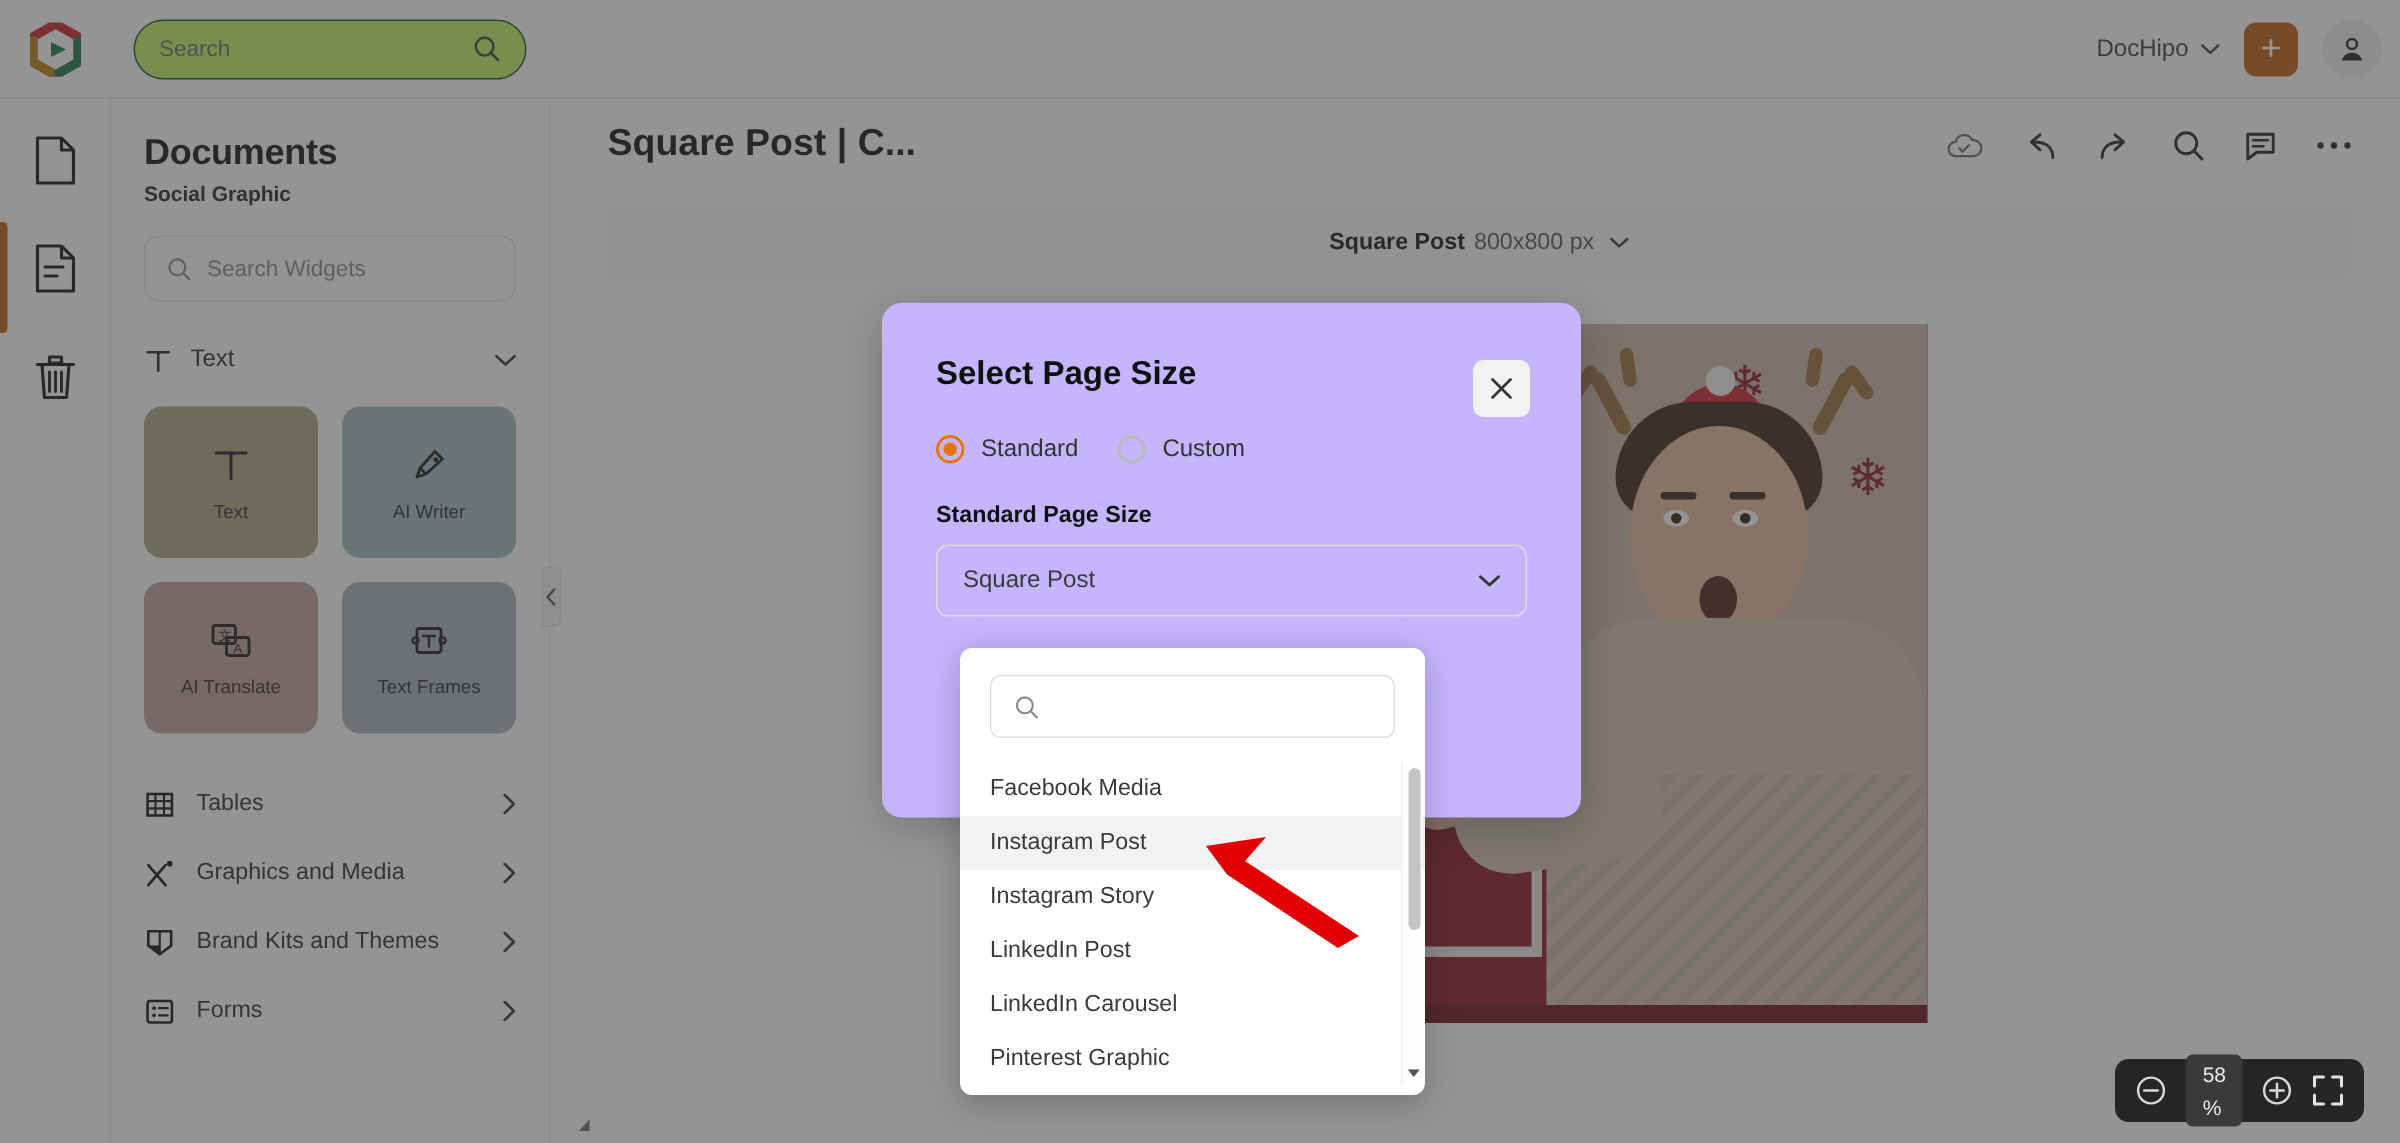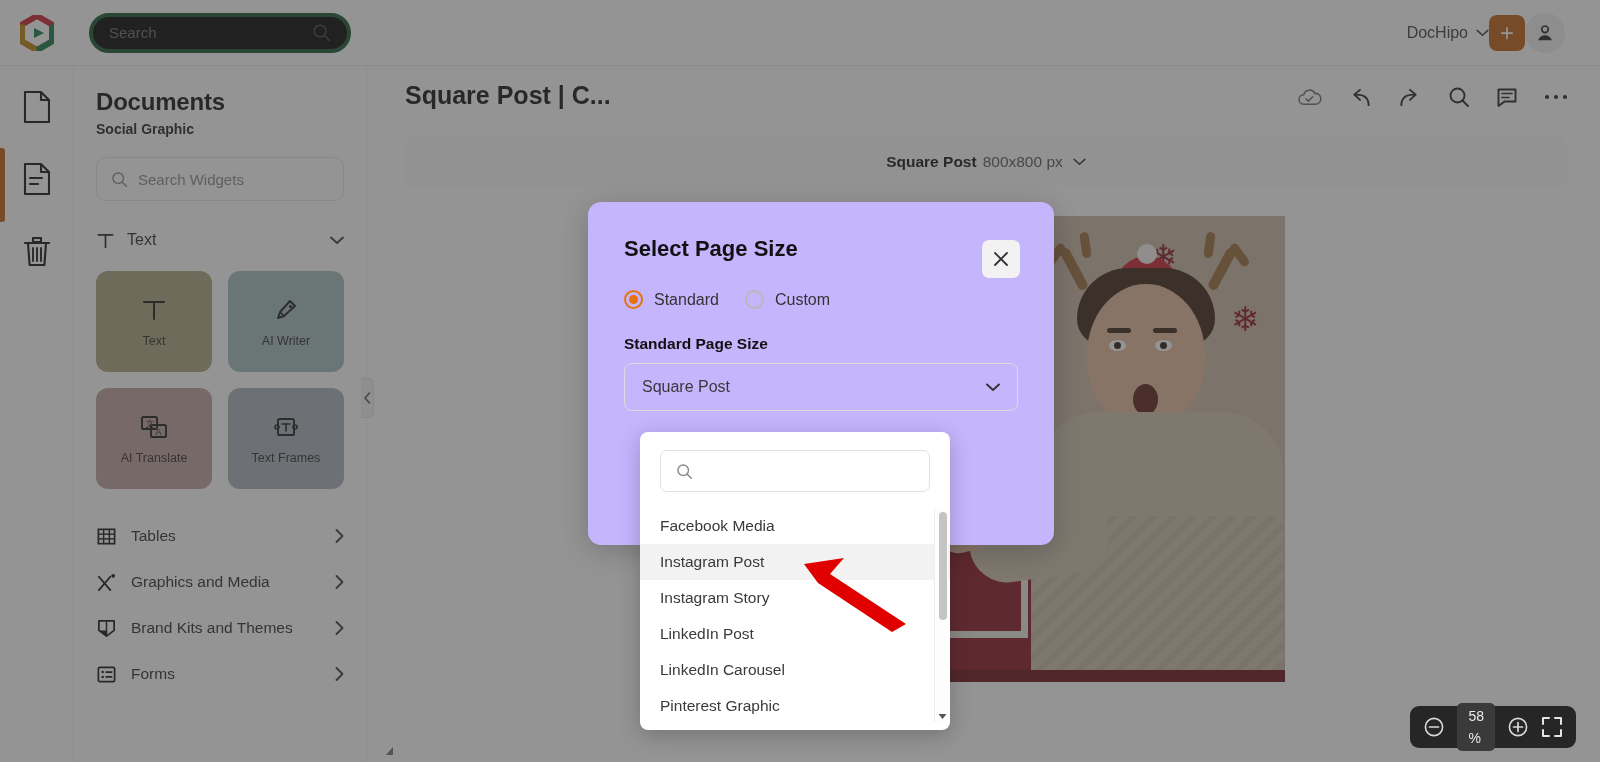--- a/index.html
+++ b/index.html
@@ -23,29 +23,29 @@
   
   .topbar {
     position: absolute; left: 0; top: 0; width: 1600px; height: 66px;
     background: #fff; display: flex; align-items: center;
     border-bottom: 1px solid #e8e8e8;
     z-index: 10;
   }
   .logo-wrap { width: 74px; display: flex; align-items: center; justify-content: center; }
 
   .search-box {
-    width: 262px; height: 40px; border: 4px solid #14532d; border-radius: 20px;
+    width: 262px; height: 40px; border: 1px solid #14532d; border-radius: 20px;
     display: flex; align-items: center; padding: 0 16px; margin-left: 15px;
-    background: #000000;
+    background: #bef264;
   }
   .search-box .ph { flex: 1; color: #6a6a6a; font-size: 15px; }
   .search-box svg { flex: none; }
 
   .topbar-right {
-    margin-left: auto; display: flex; align-items: center; padding-right: 35px;
+    margin-left: auto; display: flex; align-items: center; gap: 16px; padding-right: 12px;
   }
   .brand-name { font-size: 16px; color: #3c3c3c; display: flex; align-items: center; gap: 8px; }
   .plus-btn {
     width: 36px; height: 36px; border-radius: 8px; background: #C25E10;
     display: flex; align-items: center; justify-content: center;
     color: #fff; font-size: 24px; font-weight: 300; line-height: 1; cursor: pointer;
   }
   .avatar-btn {
     width: 40px; height: 40px; border-radius: 50%; background: #f0f0f0;
     display: flex; align-items: center; justify-content: center; cursor: pointer;

